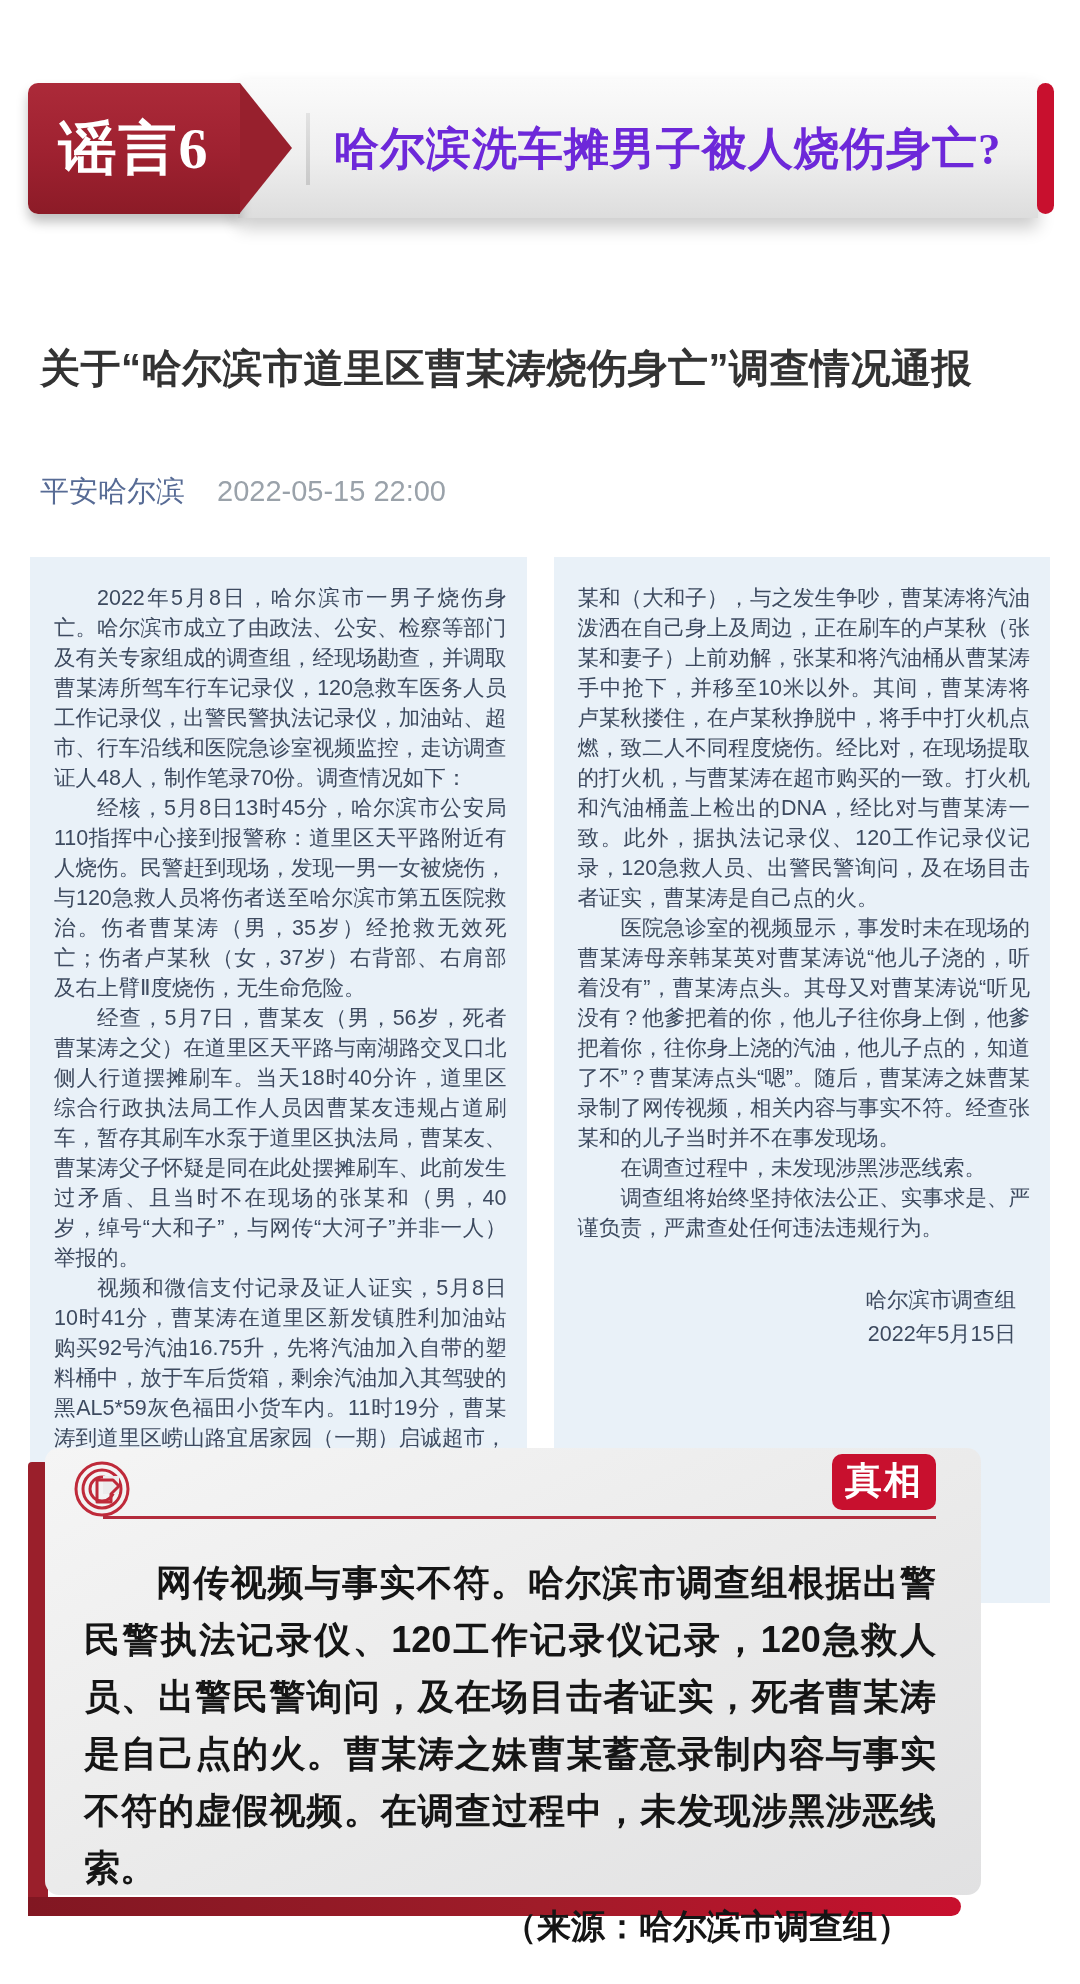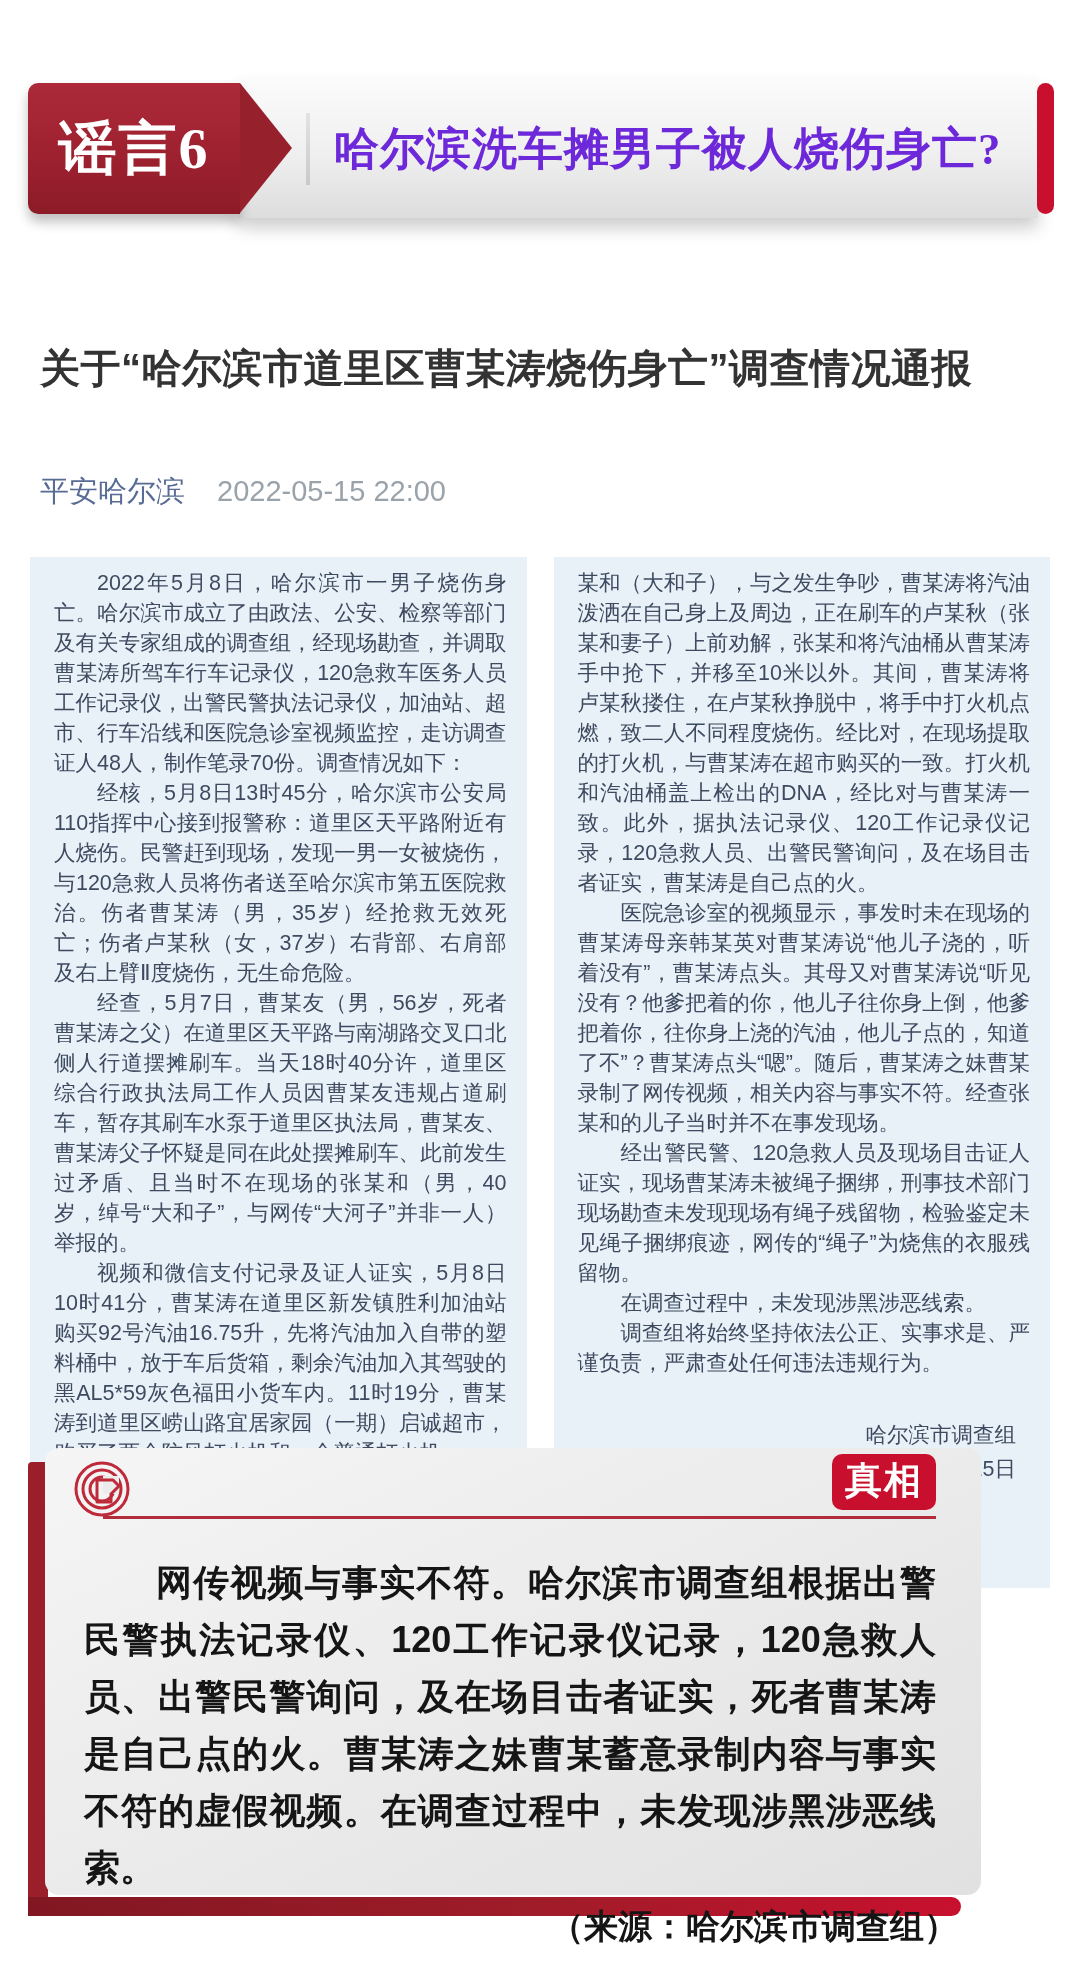--- a/index.html
+++ b/index.html
@@ -71,21 +71,21 @@
   .byline .account{color:var(--link-blue);cursor:pointer;}
   .byline .pubdate{color:#9aa2aa;}
 
   
   .columns{
     position:absolute;top:557px;left:30px;right:30px;
     display:flex;gap:27px;
   }
   .col{
     flex:1;background:var(--panel-blue);
-    padding:11px 20px 30px 24px;min-height:833px;
+    padding:26px 20px 30px 24px;min-height:833px;
   }
   .col p{
     margin:0;text-indent:2em;text-align:justify;
     font-size:21.5px;line-height:30px;color:var(--column-text);
   }
   .col-right p:first-child{text-indent:0;}
   .signature-block{margin-top:40px;padding-right:14px;}
   .signature-block div{
     text-align:right;font-size:21.5px;line-height:34px;color:var(--column-text);
   }
@@ -118,21 +118,21 @@
     font-family:"Liberation Serif","DejaVu Serif",serif;
     font-size:37px;font-weight:700;letter-spacing:2px;line-height:1.2;
   }
   .truth-body{
     margin:34px 45px 0 39px;
     font-family:Liberation Sans, sans-serif;
     font-size:36px;line-height:57px;font-weight:700;color:#151515;
     text-indent:2em;text-align:justify;
   }
   .truth-source{
-    margin:8px 23px 0 0;text-align:right;
+    margin:8px 70px 0 0;text-align:right;
     font-family:"Liberation Serif","DejaVu Serif",serif;
     font-size:34px;font-weight:700;color:#151515;
   }
 </style>
 </head>
 <body>
 
 <div class="banner">
   <div class="banner-bg"></div>
   <div class="banner-redbar"></div>
@@ -155,21 +155,20 @@
       <p>2022年5月8日，哈尔滨市一男子烧伤身亡。哈尔滨市成立了由政法、公安、检察等部门及有关专家组成的调查组，经现场勘查，并调取曹某涛所驾车行车记录仪，120急救车医务人员工作记录仪，出警民警执法记录仪，加油站、超市、行车沿线和医院急诊室视频监控，走访调查证人48人，制作笔录70份。调查情况如下：</p>
       <p>经核，5月8日13时45分，哈尔滨市公安局110指挥中心接到报警称：道里区天平路附近有人烧伤。民警赶到现场，发现一男一女被烧伤，与120急救人员将伤者送至哈尔滨市第五医院救治。伤者曹某涛（男，35岁）经抢救无效死亡；伤者卢某秋（女，37岁）右背部、右肩部及右上臂Ⅱ度烧伤，无生命危险。</p>
       <p>经查，5月7日，曹某友（男，56岁，死者曹某涛之父）在道里区天平路与南湖路交叉口北侧人行道摆摊刷车。当天18时40分许，道里区综合行政执法局工作人员因曹某友违规占道刷车，暂存其刷车水泵于道里区执法局，曹某友、曹某涛父子怀疑是同在此处摆摊刷车、此前发生过矛盾、且当时不在现场的张某和（男，40岁，绰号“大和子”，与网传“大河子”并非一人）举报的。</p>
       <p>视频和微信支付记录及证人证实，5月8日10时41分，曹某涛在道里区新发镇胜利加油站购买92号汽油16.75升，先将汽油加入自带的塑料桶中，放于车后货箱，剩余汽油加入其驾驶的黑AL5*59灰色福田小货车内。11时19分，曹某涛到道里区崂山路宜居家园（一期）启诚超市，购买了两个防风打火机和一个普通打火机。</p>
       <p>视频及有关目击证人证明，13时34分58秒，曹某涛下车，拎着装有汽油的塑料桶步行前往事发地点，找到张</p>
     </div>
   <div class="col col-right">
     <div>
         <p>某和（大和子），与之发生争吵，曹某涛将汽油泼洒在自己身上及周边，正在刷车的卢某秋（张某和妻子）上前劝解，张某和将汽油桶从曹某涛手中抢下，并移至10米以外。其间，曹某涛将卢某秋搂住，在卢某秋挣脱中，将手中打火机点燃，致二人不同程度烧伤。经比对，在现场提取的打火机，与曹某涛在超市购买的一致。打火机和汽油桶盖上检出的DNA，经比对与曹某涛一致。此外，据执法记录仪、120工作记录仪记录，120急救人员、出警民警询问，及在场目击者证实，曹某涛是自己点的火。</p>
         <p>医院急诊室的视频显示，事发时未在现场的曹某涛母亲韩某英对曹某涛说“他儿子浇的，听着没有”，曹某涛点头。其母又对曹某涛说“听见没有？他爹把着的你，他儿子往你身上倒，他爹把着你，往你身上浇的汽油，他儿子点的，知道了不”？曹某涛点头“嗯”。随后，曹某涛之妹曹某录制了网传视频，相关内容与事实不符。经查张某和的儿子当时并不在事发现场。</p>
-        <p>经出警民警、120急救人员及现场目击证人证实，现场曹某涛未被绳子捆绑，刑事技术部门现场勘查未发现现场有绳子残留物，检验鉴定未见绳子捆绑痕迹，网传的“绳子”为烧焦的衣服残留物。</p>
         <p>在调查过程中，未发现涉黑涉恶线索。</p>
         <p>调查组将始终坚持依法公正、实事求是、严谨负责，严肃查处任何违法违规行为。</p>
       </div>
     <div class="signature-block">
       <div>哈尔滨市调查组</div>
       <div>2022年5月15日</div>
     </div>
   </div>
 </div>
 

